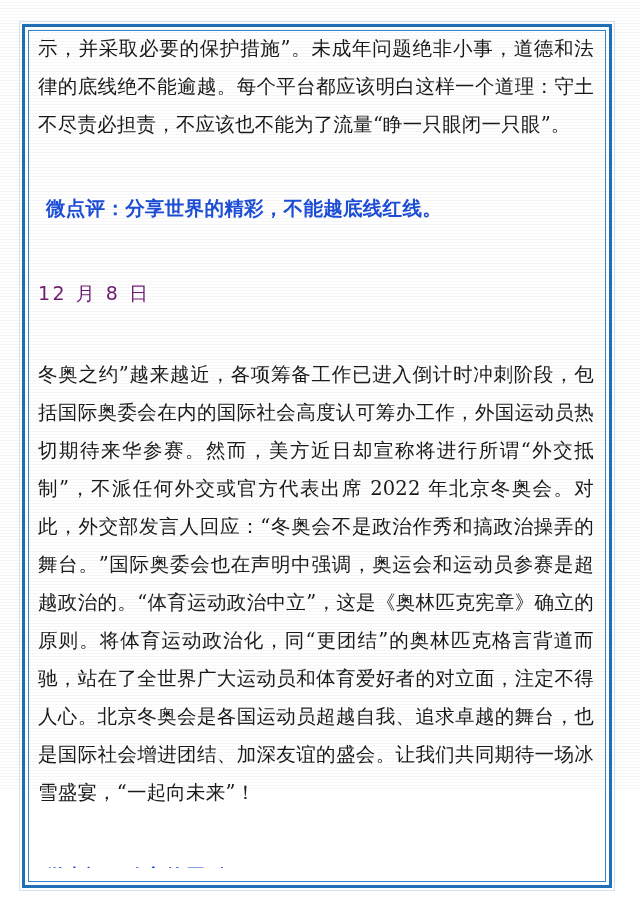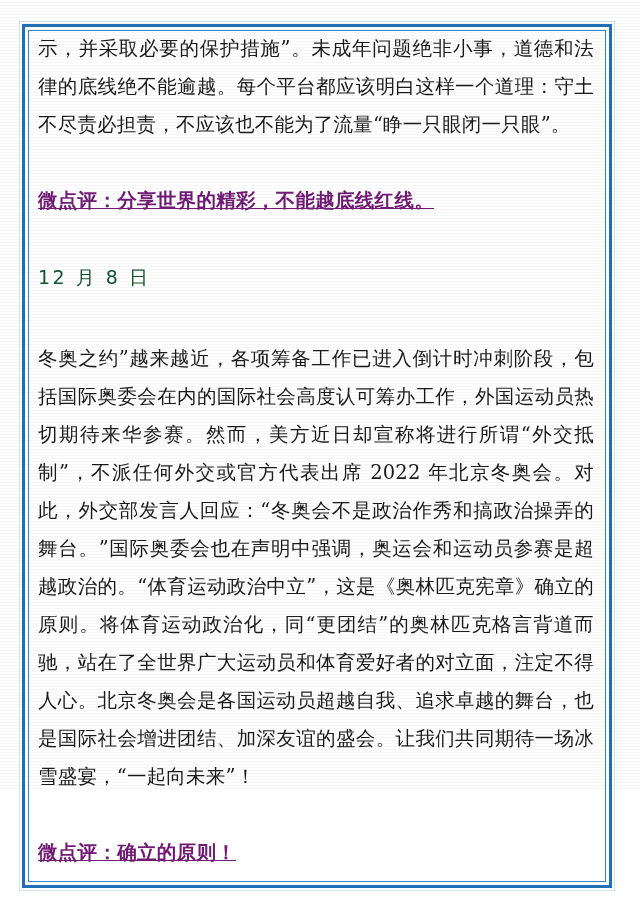--- a/index.html
+++ b/index.html
@@ -75,32 +75,31 @@
     text-justify: inter-ideograph;
     letter-spacing: 0.2px;
     margin: 0;
     font-family: "DejaVu Serif", "Liberation Serif", serif;
     font-weight: 500;
   }
 
   .comment {
     font-size: 19.5px;
     line-height: 38px;
-    color: #701a75;
-    margin: 0;
+    color: #1d4ed8;
+    margin: 8px;
     letter-spacing: 0.3px;
     font-weight: 700;
     font-family: "DejaVu Serif", "Liberation Serif", serif;
-    text-decoration: underline;
   }
 
   .date-head {
     font-size: 19px;
     line-height: 38px;
-    color: #14532d;
+    color: #701a75;
     margin: 0;
     letter-spacing: 2.5px;
     font-weight: 400;
     font-family: "DejaVu Sans", "Liberation Sans", sans-serif;
   }
   .spacer-md { height: 38px; }
   .spacer-lg { height: 44px; }
 
   
   #grain {

